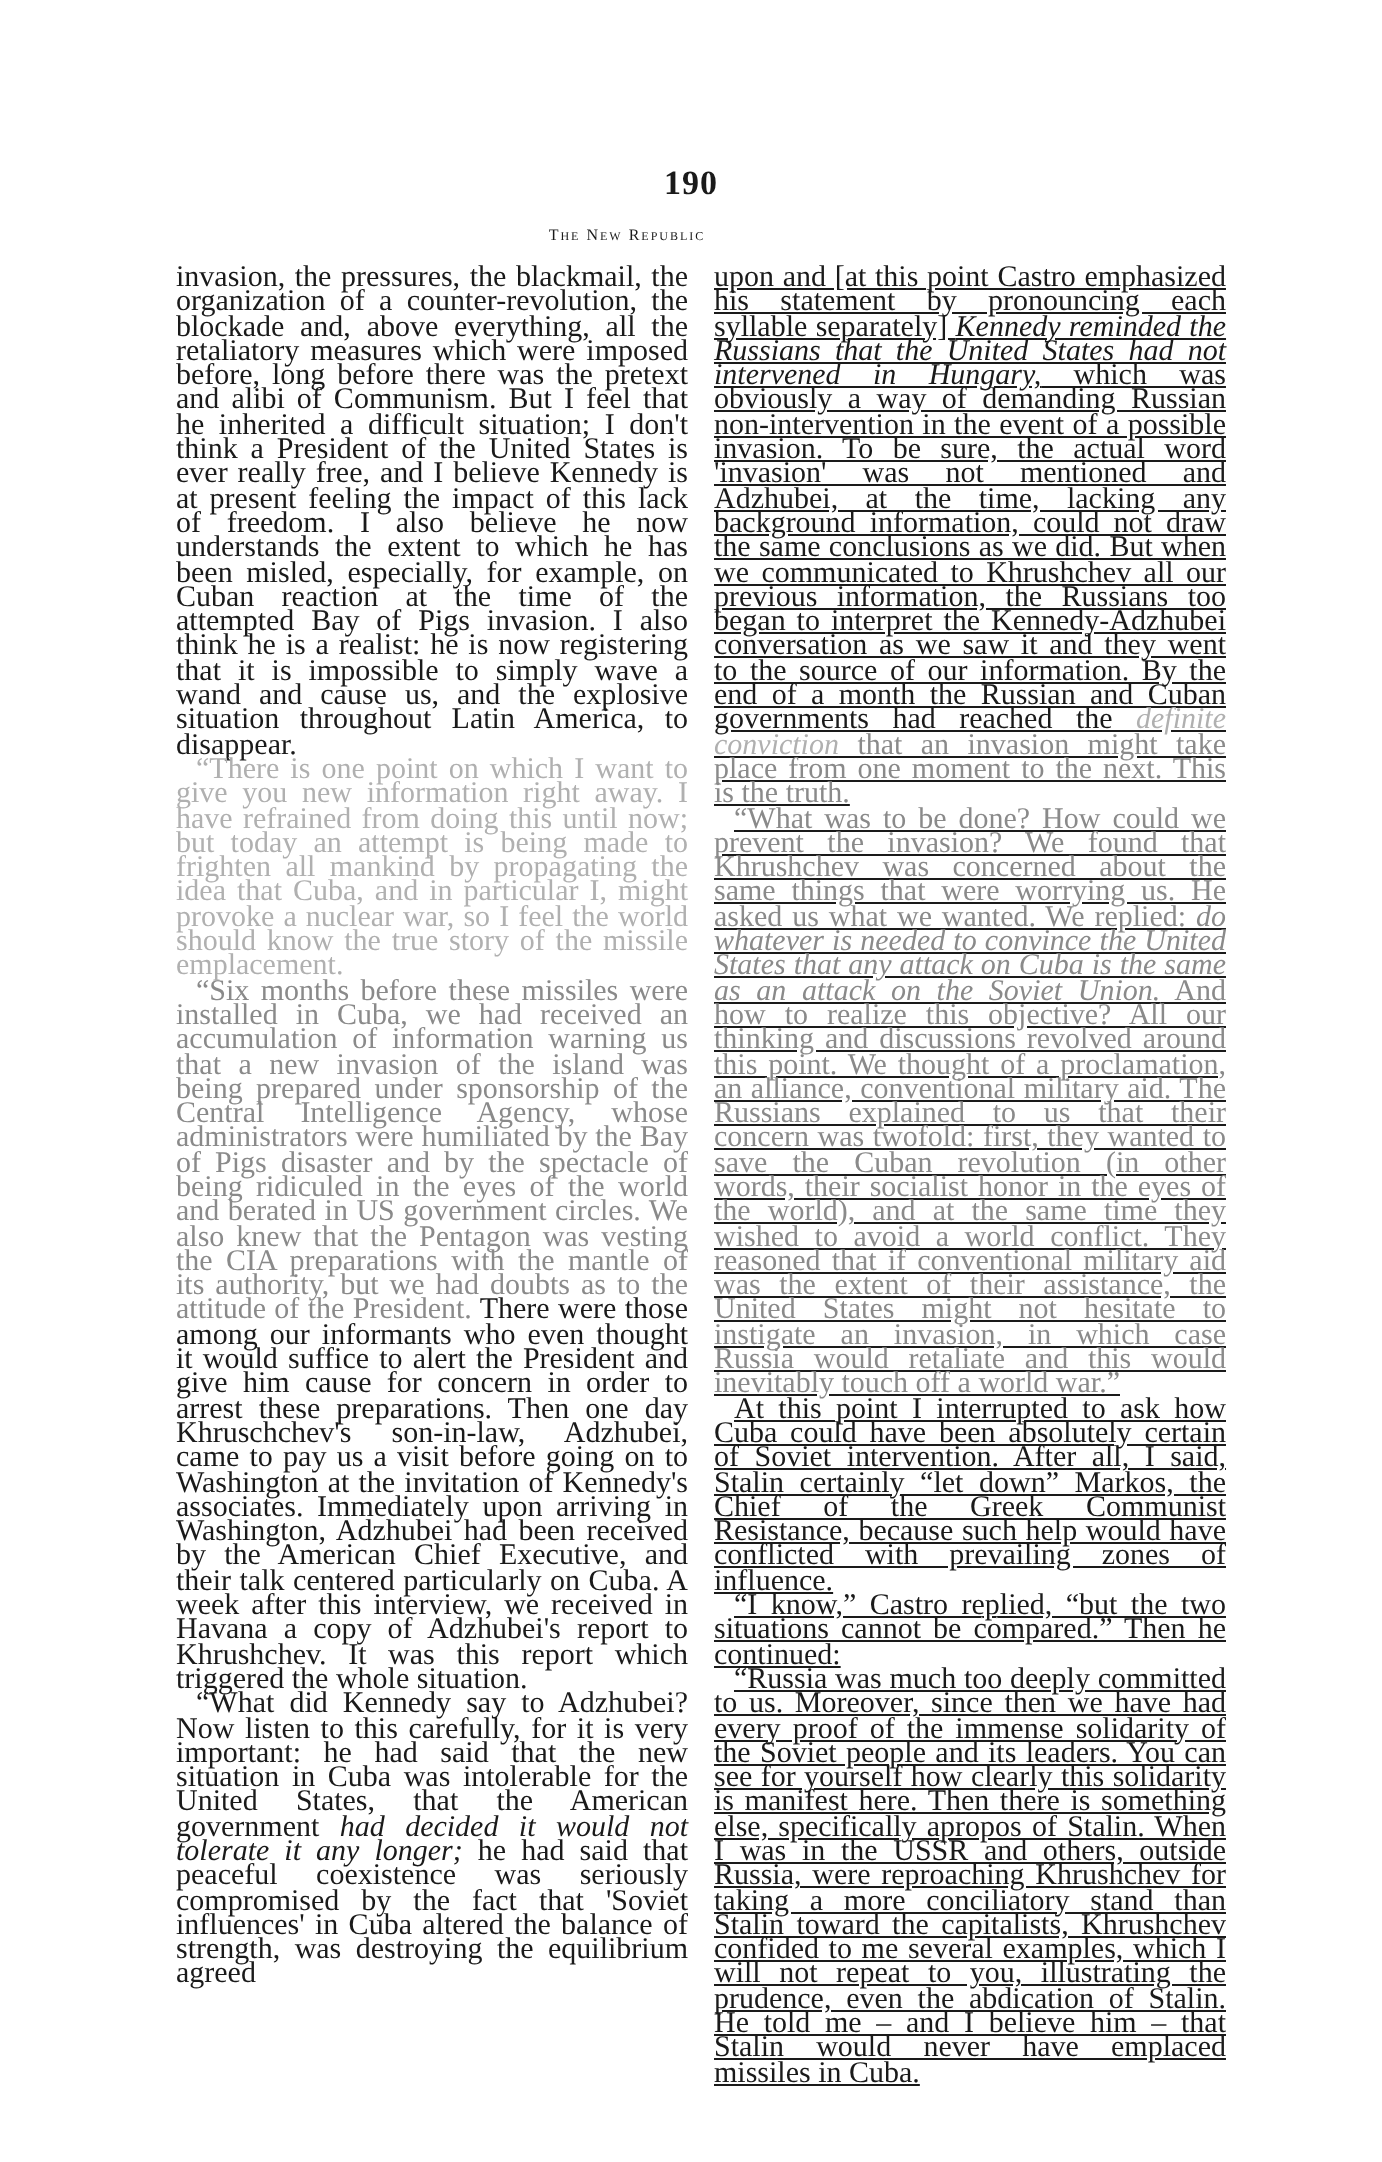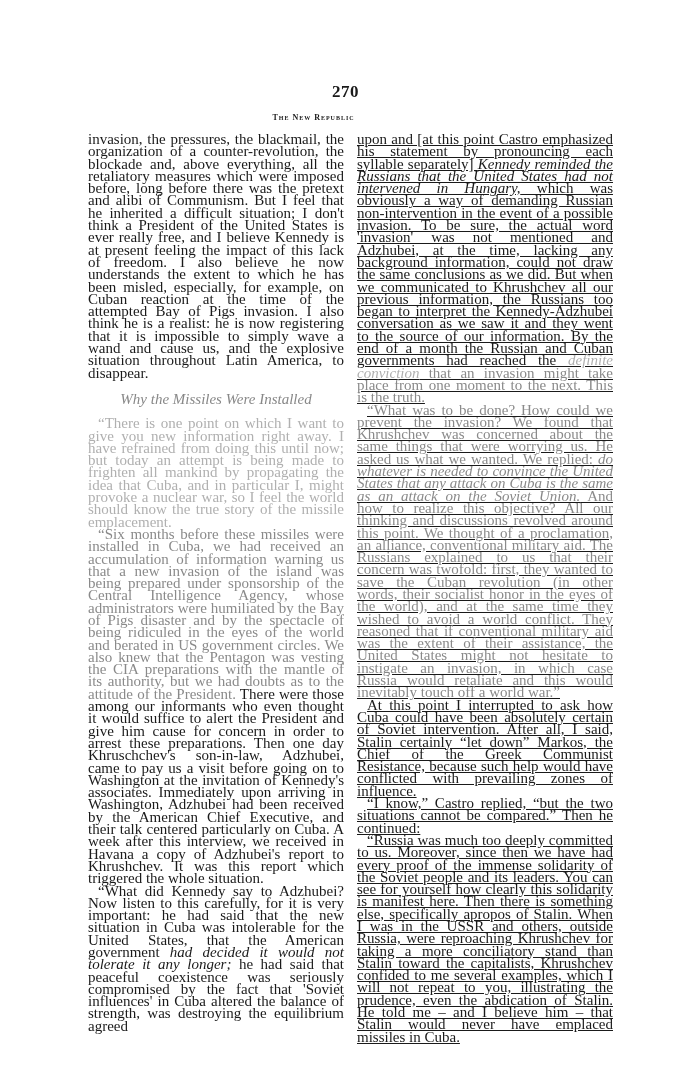--- a/index.html
+++ b/index.html
@@ -1,42 +1,41 @@
 <!DOCTYPE html>
 <html><head>
 <meta charset="utf-8">
 <style>
   html, body { margin: 0; padding: 0; background: #ffffff; }
   body { width: 691px; height: 1081px; position: relative; overflow: hidden;
          font-family: "Liberation Serif", "DejaVu Serif", serif; color: #1a1a1a; }
   .page-number { position: absolute; top: 82px; left: 0; width: 691px; text-align: center;
                  font-size: 17px; font-weight: bold; letter-spacing: 0.5px; }
   .masthead { position: absolute; top: 113px; left: 0; width: 627px; text-align: center;
-              font-size: 8px; font-variant: small-caps; letter-spacing: 1px; font-weight: bold; }
+              font-size: 8px; font-variant: small-caps; letter-spacing: 1px; font-weight: normal; }
   .col { position: absolute; top: 133px; width: 256px; font-size: 15px; line-height: 12.3px;
          text-align: justify; hyphens: manual; }
   .col-left { left: 88px; }
   .col-right { left: 357px; text-decoration: underline; }
   .col p { margin: 0; text-indent: 0; }
   .col p.indent { text-indent: 10px; }
   .subhead { text-align: center !important; font-style: italic; margin: 14px 0 12px 0 !important; color: #888; }
   .faded { color: #8a8a8a; }
   .fade-light { color: #b0b0b0; }
   em { font-style: italic; }
   .end-mark { position: absolute; top: 803px; left: 490px; font-size: 7px; color: #999; letter-spacing: 2px; }
 </style>
 </head>
 <body>
 
-<div class="page-number">270</div>
+<div class="page-number">190</div>
 <div class="masthead">The New Republic</div>
 
 <div class="col col-left">
   <p>invasion, the pressures, the blackmail, the organization of a counter-revolution, the blockade and, above everything, all the retaliatory measures which were imposed before, long before there was the pretext and alibi of Communism. But I feel that he inherited a difficult situation; I don't think a President of the United States is ever really free, and I believe Kennedy is at present feeling the impact of this lack of freedom. I also believe he now understands the extent to which he has been misled, especially, for example, on Cuban reaction at the time of the attempted Bay of Pigs invasion. I also think he is a realist: he is now registering that it is impossible to simply wave a wand and cause us, and the explosive situation throughout Latin America, to disappear.</p>
-  <p class="subhead">Why the Missiles Were Installed</p>
   <p class="indent fade-light">“There is one point on which I want to give you new information right away. I have refrained from doing this until now; but today an attempt is being made to frighten all mankind by propagating the idea that Cuba, and in particular I, might provoke a nuclear war, so I feel the world should know the true story of the missile emplacement.</p>
   <p class="indent">
     <span class="faded">“Six months before these missiles were installed in Cuba, we had received an accumulation of information warning us that a new invasion of the island was being prepared under sponsorship of the Central Intelligence Agency, whose administrators were humiliated by the Bay of Pigs disaster and by the spectacle of being ridiculed in the eyes of the world and berated in US government circles. We also knew that the Pentagon was vesting the CIA preparations with the mantle of its authority, but we had doubts as to the attitude of the President.</span><span> There were those among our informants who even thought it would suffice to alert the President and give him cause for concern in order to arrest these preparations. Then one day Khruschchev's son-in-law, Adzhubei, came to pay us a visit before going on to Washington at the invitation of Kennedy's associates. Immediately upon arriving in Washington, Adzhubei had been received by the American Chief Executive, and their talk centered particularly on Cuba. A week after this interview, we received in Havana a copy of Adzhubei's report to Khrushchev. It was this report which triggered the whole situation.</span>
   </p>
   <p class="indent">
     <span>“What did Kennedy say to Adzhubei? Now listen to this carefully, for it is very important: he had said that the new situation in Cuba was intolerable for the United States, that the American government </span><em>had decided it would not tolerate it any longer;</em><span> he had said that peaceful coexistence was seriously compromised by the fact that 'Soviet influences' in Cuba altered the balance of strength, was destroying the equilibrium agreed</span>
   </p>
 </div>
 
 <div class="col col-right">

